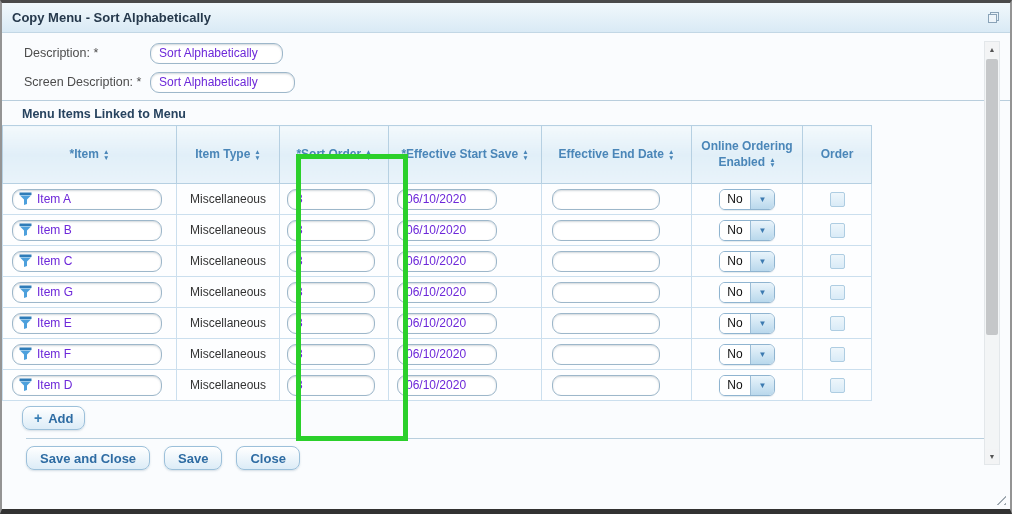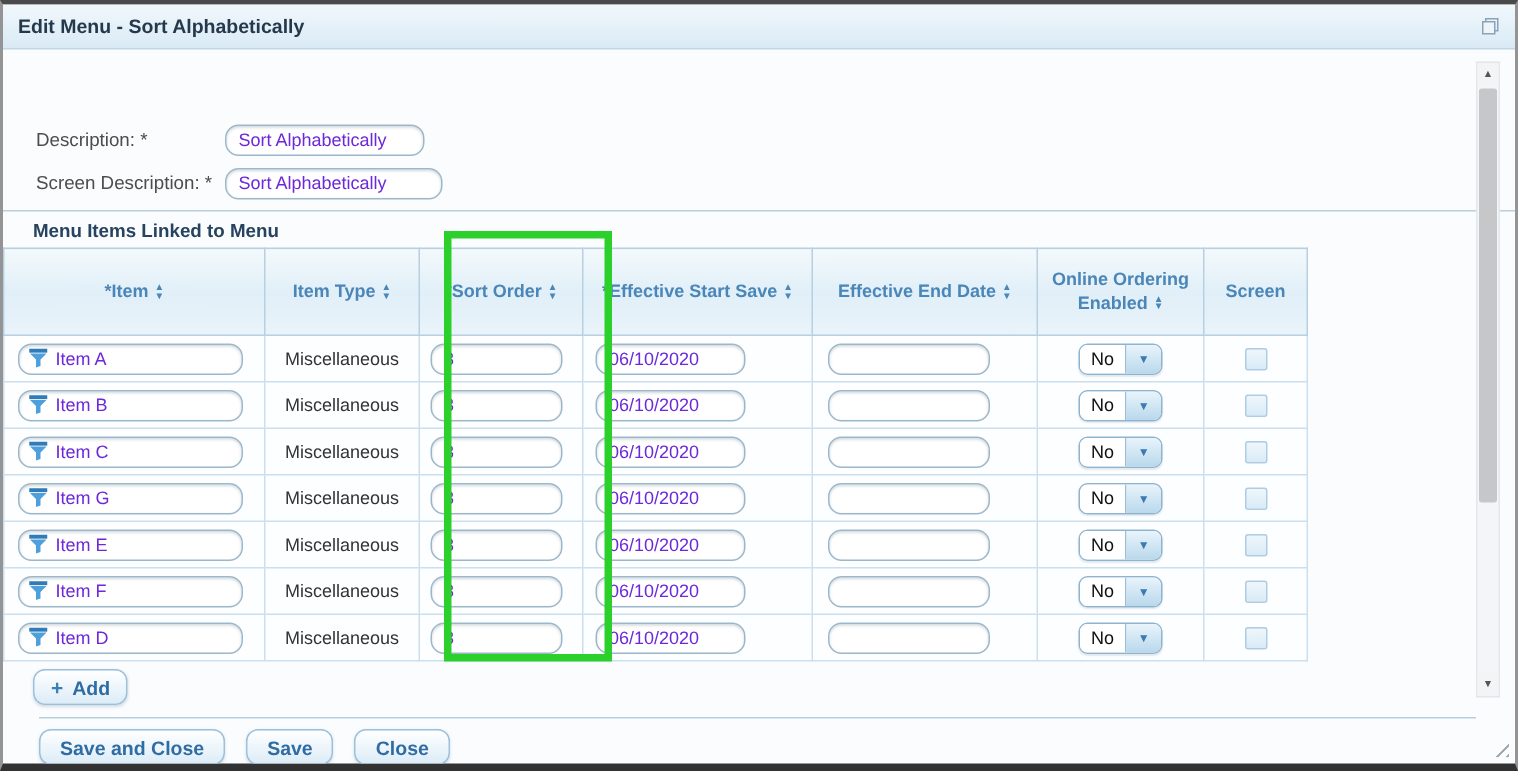--- a/index.html
+++ b/index.html
@@ -9,21 +9,21 @@
     border-top:3px solid #4a4a4a;border-bottom:5px solid #323232;
     border-left:2px solid #949494;border-right:2px solid #949494;
     background:#fafcfe;font-family:"Liberation Sans",sans-serif;overflow:hidden;
   }
   
   .titlebar{height:30px;background:linear-gradient(#f1f8fc,#d9eaf5);
     border-bottom:1px solid #c2d7e5;display:flex;align-items:center;padding:0 10px;}
   .title{font-size:13px;font-weight:bold;color:#26394c;}
   .titlebar .spacer{flex:1;}
   
-  .form-area{padding:9px 0 0 22px;margin-top:40px;}
+  .form-area{padding:9px 0 0 22px;}
   .form-row{display:flex;align-items:center;height:22px;margin-bottom:7px;}
   .form-label{width:126px;font-size:12.5px;color:#4c4c4c;}
   .tfield{height:21px;border:1px solid #9db7ca;border-radius:9px;padding:0 8px;
     font-family:"Liberation Sans",sans-serif;font-size:12px;color:#6d28d9;background:#fff;
     box-shadow:inset 0 1px 2px rgba(90,110,125,.28);outline:none;}
   .desc-input{width:133px;}
   .sdesc-input{width:145px;}
   .color-field{width:78px;}
   .combo-arrow{width:26px;height:21px;margin-left:2px;border:1px solid #9cc0da;border-radius:6px;
     background:linear-gradient(#eef6fb,#c9e2f2);display:flex;align-items:center;justify-content:center;
@@ -86,21 +86,21 @@
   .resize-grip{position:absolute;right:4px;bottom:4px;width:11px;height:11px;z-index:4;
     background:repeating-linear-gradient(135deg,#a0aab2 0 1.5px,transparent 1.5px 4.5px);
     clip-path:polygon(100% 0,100% 100%,0 100%);}
 </style>
 </head>
 <body>
 
 <div class="window">
 
   <div class="titlebar">
-    <span class="title">Edit Menu - Sort Alphabetically</span>
+    <span class="title">Copy Menu - Sort Alphabetically</span>
     <span class="spacer"></span>
     <span style="display:inline-flex;">
       <svg width="13" height="13" viewBox="0 0 13 13">
         <rect x="3.5" y="1.5" width="8" height="8" fill="none" stroke="#8aa3b8"></rect>
         <rect x="1.5" y="3.5" width="8" height="8" fill="#eef5fa" stroke="#8aa3b8"></rect>
       </svg>
     </span>
   </div>
 
   <div class="form-area">
@@ -146,21 +146,21 @@
               <span>▼</span>
             </span></th>
         <th><span>Effective End Date</span><span class="sort-ic">
               <span>▲</span>
               <span>▼</span>
             </span></th>
         <th><span>Online Ordering Enabled</span><span class="sort-ic">
               <span>▲</span>
               <span>▼</span>
             </span></th>
-        <th><span>Screen</span></th>
+        <th><span>Order</span></th>
       </tr>
     </thead>
     <tbody>
       <tr>
         <td class="c-item"><span class="item-wrap"><span class="funnel"><svg width="13" height="14" viewBox="0 0 13 14">
                   <rect x="0.5" y="0.5" width="12" height="2.6" fill="#2f7cb8"></rect>
                   <path d="M1 3.6 L5 7.6 V13 l3-1 V7.6 L12 3.6 Z" fill="#4da0dc"></path>
                 </svg></span><input class="tfield item-input" value="Item A" style=""></span></td>
         <td class="c-type"><span>Miscellaneous</span></td>
         <td class="c-sort"><input class="tfield sort-input" value="3" style=""></td>

